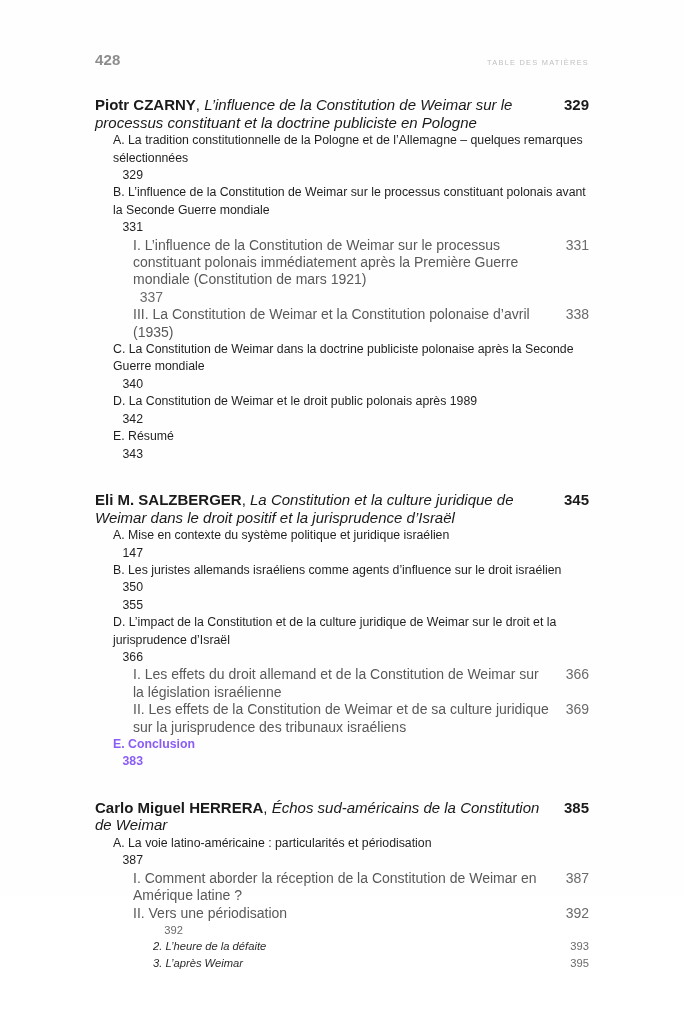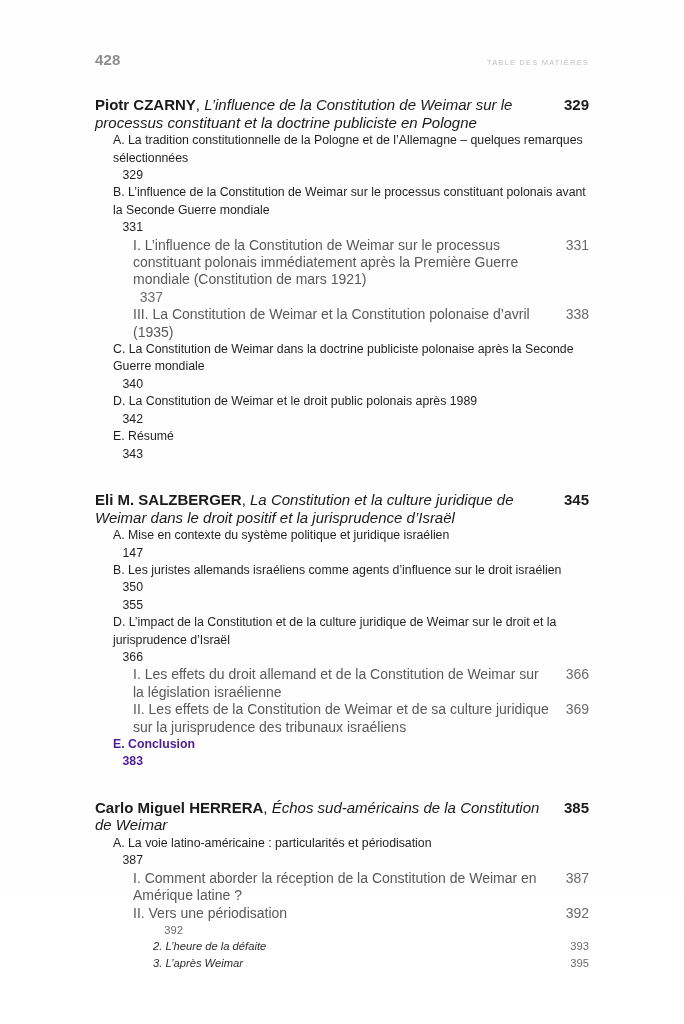--- a/index.html
+++ b/index.html
@@ -106,21 +106,21 @@
     font-size: 12.3px;
     line-height: 17.4px;
     color: #1f1f1f;
     padding-left: 18px;
     flex-direction: column;
   }
   .lvl-a .pageno { color: #1f1f1f; }
 
   
   .lvl-a.strong, .lvl-a.strong .pageno {
-    color: #4c1d95;
+    color: #8b5cf6;
     font-weight: bold;
   }
 
   
   .lvl-i {
     font-size: 14px;
     line-height: 17.4px;
     color: #595959;
     padding-left: 38px;
   }

